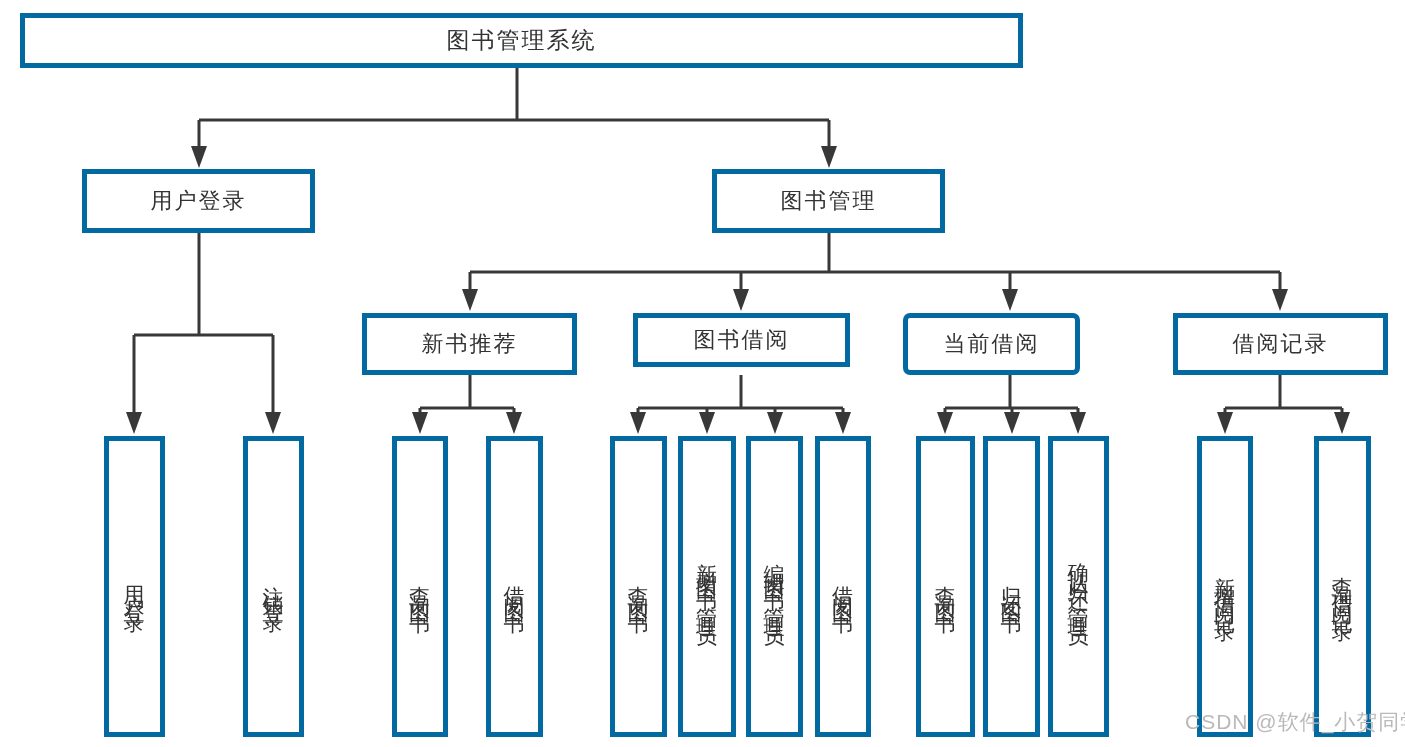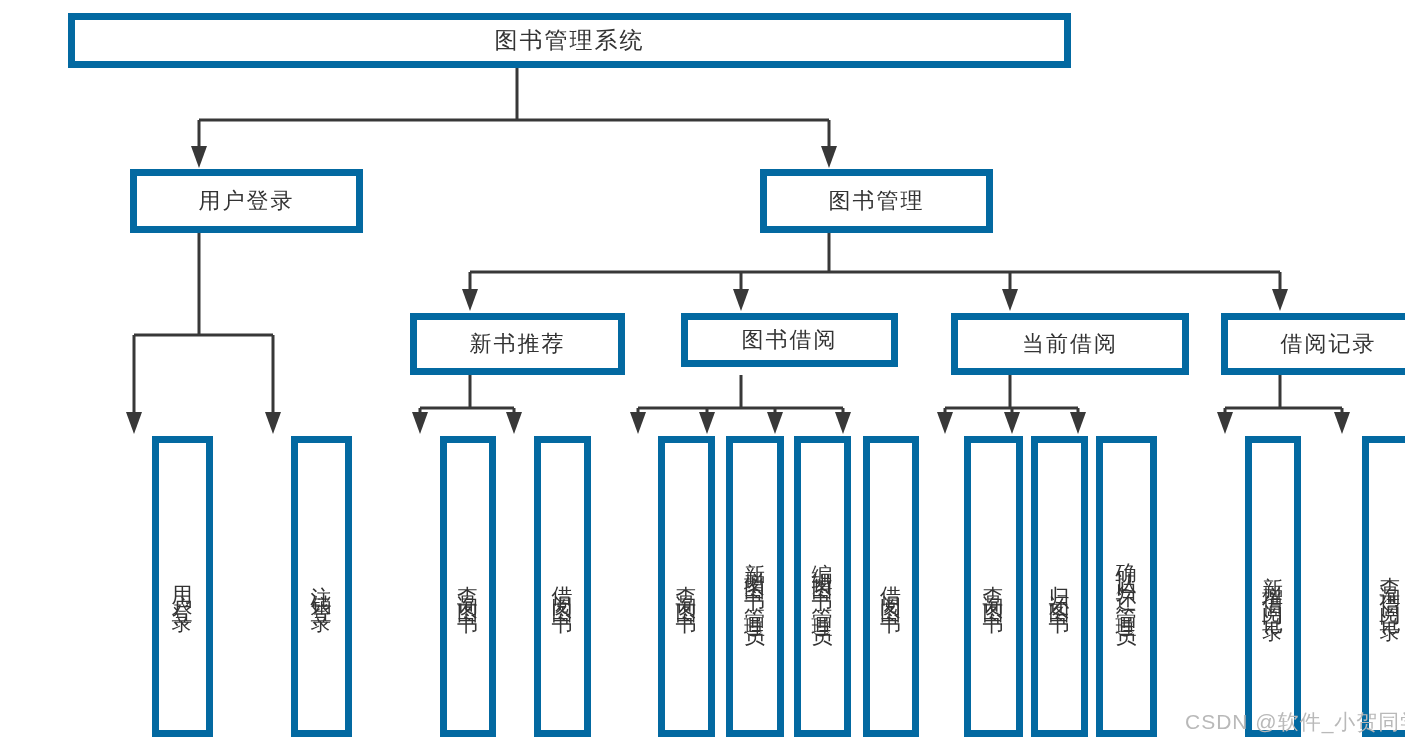--- a/index.html
+++ b/index.html
@@ -8,27 +8,26 @@
     width: 1405px;
     height: 747px;
     background: #ffffff;
     font-family: "Liberation Sans", sans-serif;
     overflow: hidden;
   }
   #connectors { position: absolute; left: 0; top: 0; width: 1405px; height: 747px; }
   .node {
     position: absolute;
     box-sizing: border-box;
-    border: 7px solid #0369a1;
+    border: 5px solid #0369a1;
     background: #ffffff;
     display: flex;
     align-items: center;
     justify-content: center;
     color: #333333;
-    margin-left: 48px;
   }
   .hnode { font-size: 22px; letter-spacing: 2px; }
   .root-node { font-size: 23px; }
   .vnode span {
     writing-mode: vertical-rl;
     text-orientation: mixed;
     font-size: 21px;
     letter-spacing: 9px;
     line-height: 1;
     color: #333333;
@@ -94,21 +93,21 @@
     </g>
   </svg>
 
   <div class="node hnode root-node" style="left:20px; top:13px; width:1003px; height:55px;">图书管理系统</div>
 
   <div class="node hnode" style="left:82px; top:169px; width:233px; height:64px;">用户登录</div>
   <div class="node hnode" style="left:362px; top:313px; width:215px; height:62px;">新书推荐</div>
 
   <div class="node hnode" style="left:712px; top:169px; width:233px; height:64px;">图书管理</div>
   <div class="node hnode" style="left:633px; top:313px; width:217px; height:54px;">图书借阅</div>
-  <div class="node hnode" style="left:903px; top:313px; width:238px; height:62px;">当前借阅</div>
+  <div class="node hnode" style="left:903px; top:313px; width:177px; height:62px;border-radius:7px;">当前借阅</div>
   <div class="node hnode" style="left:1173px; top:313px; width:215px; height:62px;">借阅记录</div>
 
   <div class="node vnode" style="left:104px; top:436px; width:61px; height:301px;">
     <span>用户登录</span>
   </div>
   <div class="node vnode" style="left:243px; top:436px; width:61px; height:301px;">
     <span>注销登录</span>
   </div>
 
   <div class="node vnode" style="left:392px; top:436px; width:56px; height:301px;">

